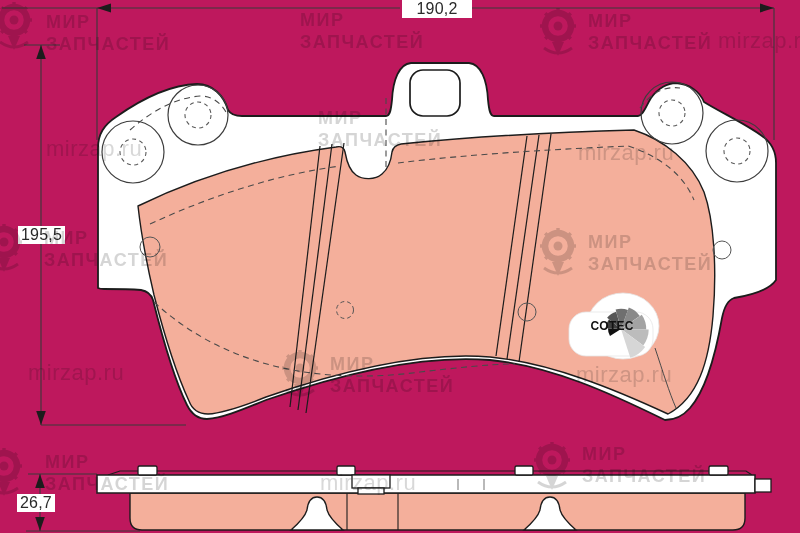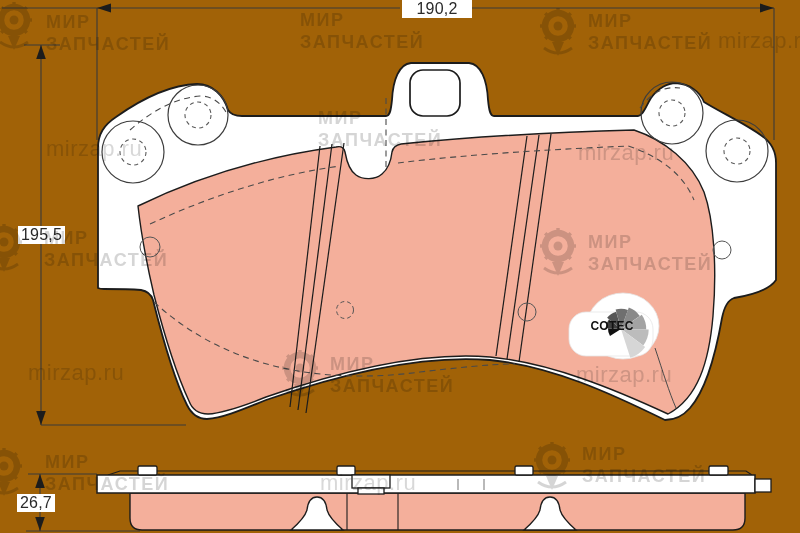--- a/index.html
+++ b/index.html
@@ -1,17 +1,17 @@
 <!DOCTYPE html>
 <html><head>
 <meta charset="utf-8">
 <style>
   html,body{margin:0;padding:0;background:#fff;}
   .stage{
-    position:relative;width:800px;height:533px;background:#a16207;
+    position:relative;width:800px;height:533px;background:#be185d;
     font-family:"Liberation Sans","DejaVu Sans",sans-serif;overflow:hidden;
   }
   .stage svg.art{position:absolute;left:0;top:0;}
   .dim-label{
     position:absolute;color:#2a2a2a;font-size:16px;font-weight:400;
     letter-spacing:0.2px;white-space:nowrap;background:#fff;padding:0 3px;
   }
   .dim-label.center{text-align:center;}
   .wm-layer{position:absolute;left:0;top:0;width:732px;height:533px;pointer-events:none;}
   .wm-brand{

